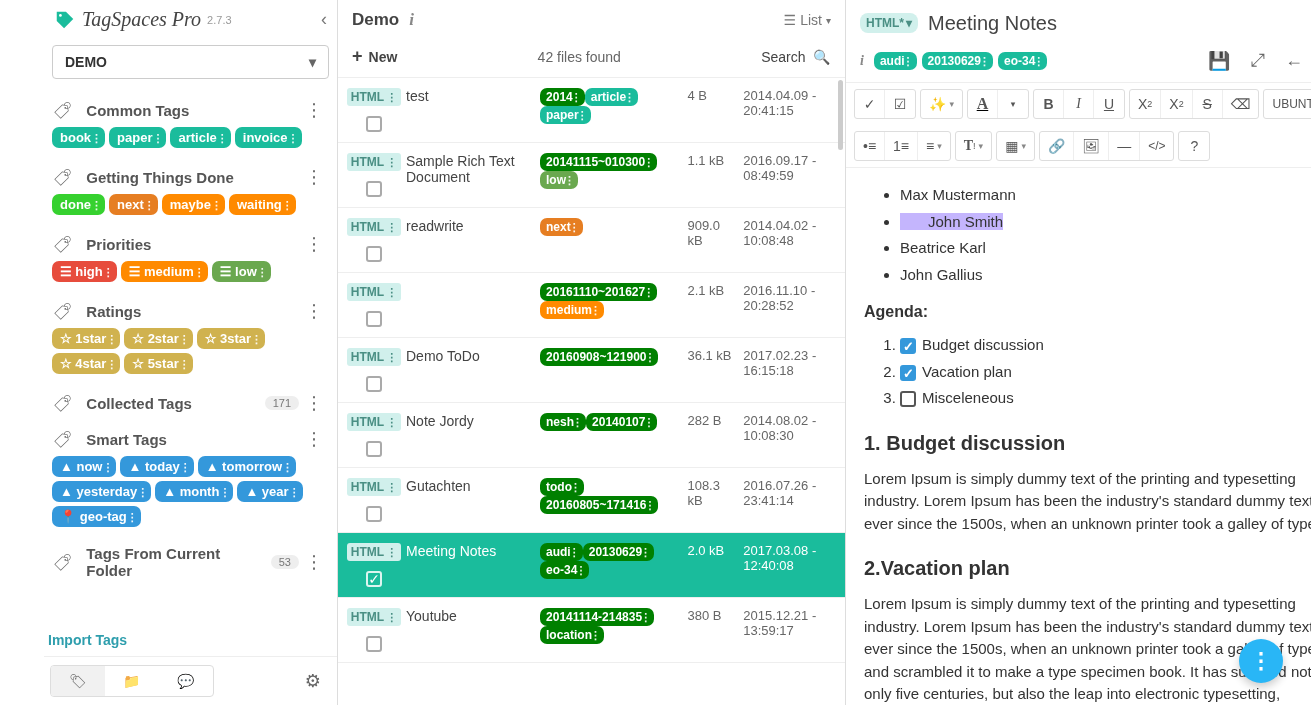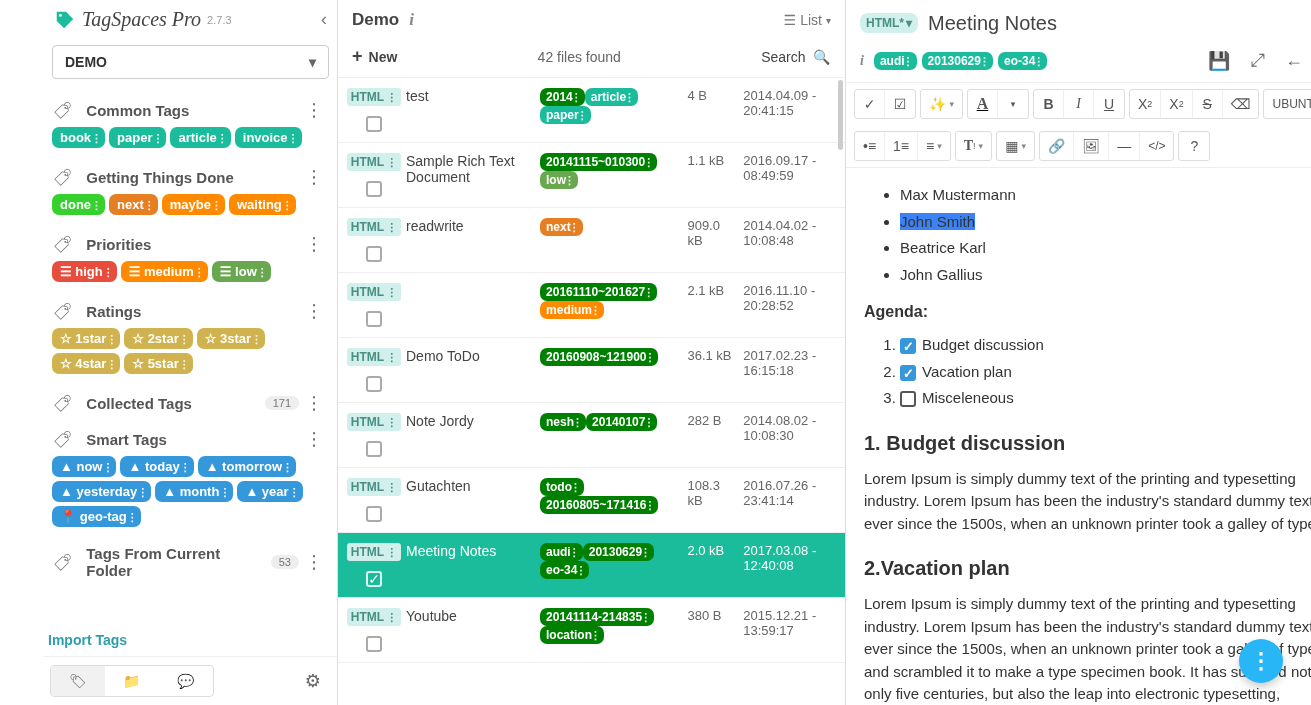--- a/index.html
+++ b/index.html
@@ -76,21 +76,21 @@
   .ed-btn { min-width: 30px; height: 28px; display: flex; align-items: center; justify-content: center; color: #555; font-size: 14px; cursor: pointer; padding: 0 8px; border-right: 1px solid #eee; }
   .ed-btn:last-child { border-right: none; }
   .ed-btn.caret-after::after { content: "▾"; font-size: 9px; margin-left: 3px; color: #888; }
   .ed-btn.font-label { font-size: 12px; text-transform: uppercase; }
   .content { flex: 1; overflow-y: auto; padding: 16px 18px; font-size: 15px; line-height: 1.5; color: #333; }
   .content h4 { font-size: 16px; font-weight: 700; margin-bottom: 10px; margin-top: 14px; }
   .content h4:first-child { margin-top: 0; }
   .content h3 { font-size: 20px; font-weight: 700; margin: 18px 0 10px; }
   .content ul, .content ol { padding-left: 36px; margin-bottom: 10px; }
   .content li { margin-bottom: 4px; }
-  .hl { background: #3b82f6; }
+  .hl { background: #c4b5fd; padding-left: 28px; }
   .cbox { display: inline-block; width: 16px; height: 16px; border: 2px solid #3498db; border-radius: 3px; vertical-align: middle; margin-right: 6px; position: relative; }
   .cbox.checked { background: #3498db; }
   .cbox.checked::after { content: "✓"; color: #fff; position: absolute; top: -3px; left: 1px; font-size: 13px; font-weight: 700; }
   .cbox.empty { border-color: #555; }
   .fab { position: fixed; right: 28px; bottom: 22px; width: 44px; height: 44px; border-radius: 50%; background: #29b6f6; color: #fff; display: flex; align-items: center; justify-content: center; font-size: 22px; font-weight: 700; box-shadow: 0 4px 8px rgba(0,0,0,0.2); cursor: pointer; }
   
   .bg-teal { background: #1abc9c; }
   .bg-green { background: #008000; }
   .bg-lgreen { background: #36d12f; }
   .bg-orange { background: #ff8a00; }

